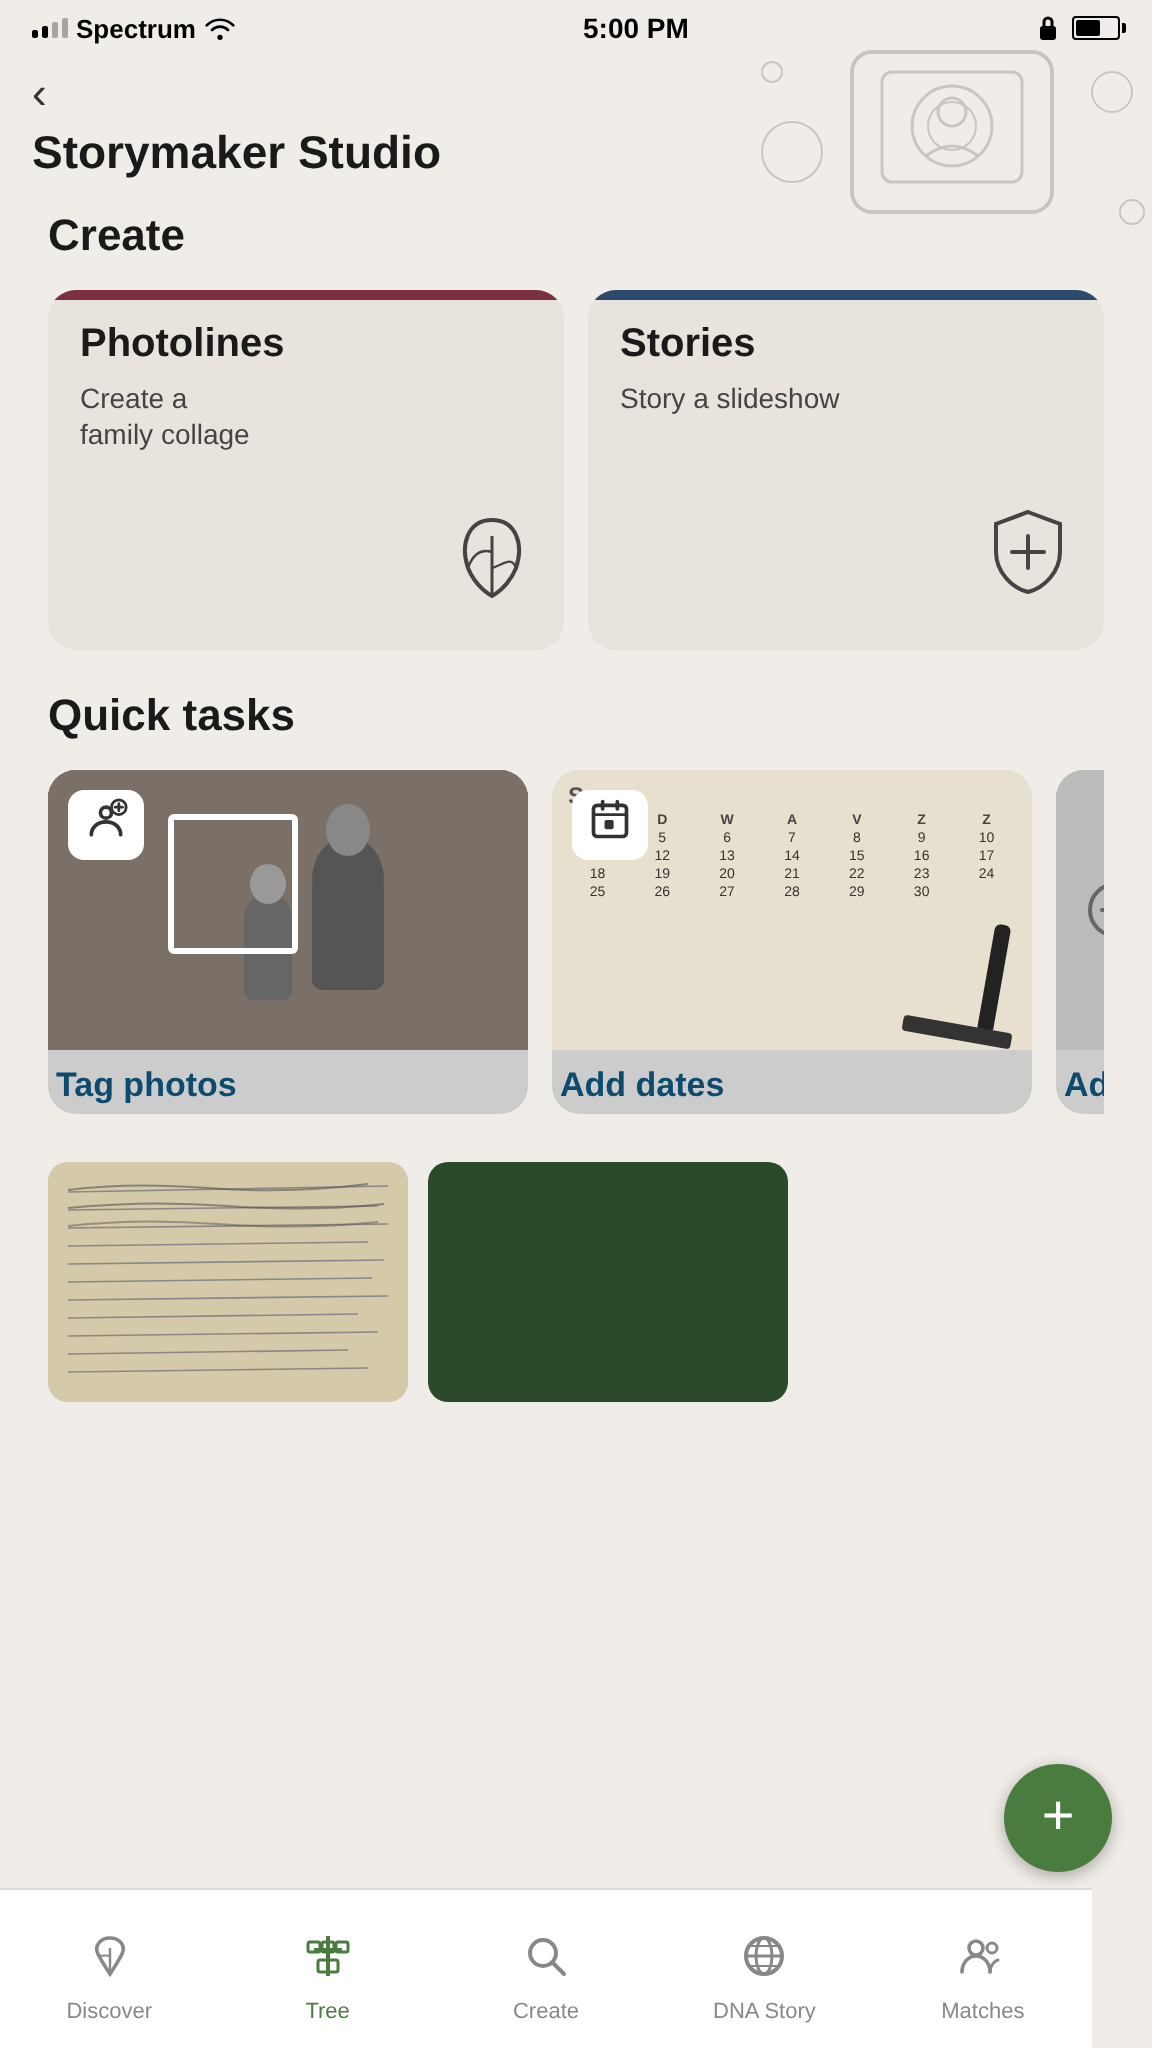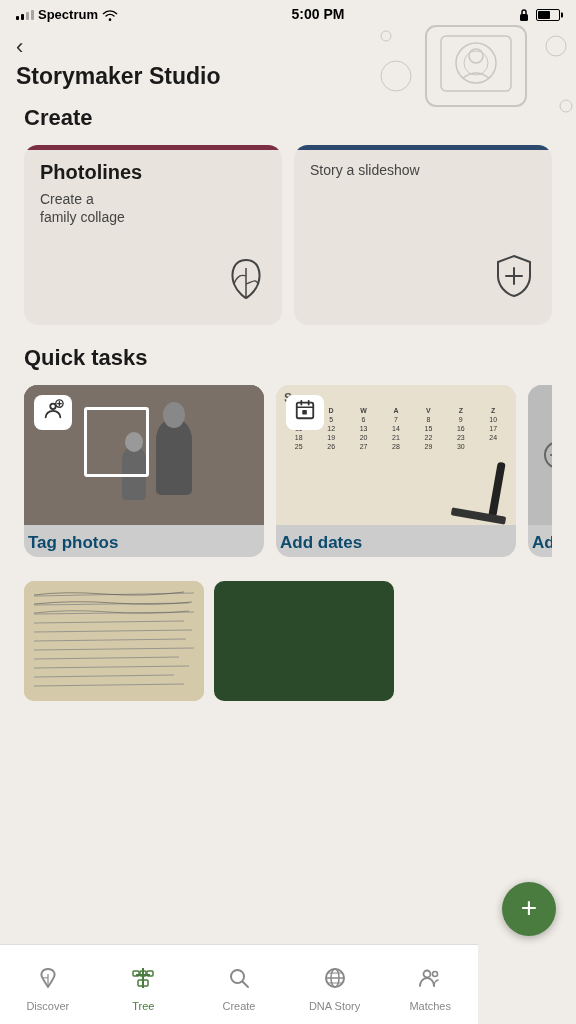--- a/index.html
+++ b/index.html
@@ -10,21 +10,21 @@
       background-color: #f0ede8;
       font-family: -apple-system, BlinkMacSystemFont, 'Helvetica Neue', Arial, sans-serif;
       position: relative;
       overflow-x: hidden;
     }
 
     
     .status-bar {
       display: flex;
       justify-content: space-between;
-      align-items: flex-end;
+      align-items: center;
       padding: 6px 16px 4px;
       font-size: 13px;
       font-weight: 600;
       background: #f0ede8;
     }
     .status-left { display: flex; align-items: center; gap: 4px; }
     .status-center { font-size: 14px; font-weight: 600; }
     .status-right { display: flex; align-items: center; gap: 6px; }
 
     
@@ -259,21 +259,21 @@
       font-weight: 300;
       line-height: 1;
       margin-top: -2px;
     }
 
     
     .bottom-nav {
       position: fixed;
       bottom: 0;
       left: 0;
-      width: 478px;
+      width: 546px;
       height: 80px;
       background: #fff;
       border-top: 1px solid #ddd;
       display: flex;
       align-items: center;
     }
     .nav-item {
       flex: 1;
       display: flex;
       flex-direction: column;
@@ -369,20 +369,21 @@
           <path d="M20 4 C8 4 4 16 8 28 C12 38 20 42 20 42 C20 42 28 38 32 28 C36 16 32 4 20 4Z" stroke="#444" stroke-width="2" fill="none"></path>
           <path d="M20 42 L20 12" stroke="#444" stroke-width="1.5"></path>
           <path d="M20 20 C14 18 10 22 8 28" stroke="#444" stroke-width="1.2" fill="none"></path>
           <path d="M20 28 C26 26 30 22 32 28" stroke="#444" stroke-width="1.2" fill="none"></path>
         </svg>
       </div>
     </div>
 
     <div class="create-card stories">
       <div>
+        <div class="create-card-title">Stories</div>
         <div class="create-card-subtitle">Story a slideshow</div>
       </div>
       <div class="create-card-icon">
         <svg width="44" height="48" viewBox="0 0 44 48" fill="none">
           <path d="M22 4 L38 10 L38 24 C38 34 30 42 22 44 C14 42 6 34 6 24 L6 10 Z" stroke="#444" stroke-width="2" fill="none"></path>
           <line x1="22" y1="16" x2="22" y2="32" stroke="#444" stroke-width="2" stroke-linecap="round"></line>
           <line x1="14" y1="24" x2="30" y2="24" stroke="#444" stroke-width="2" stroke-linecap="round"></line>
         </svg>
       </div>
     </div>

